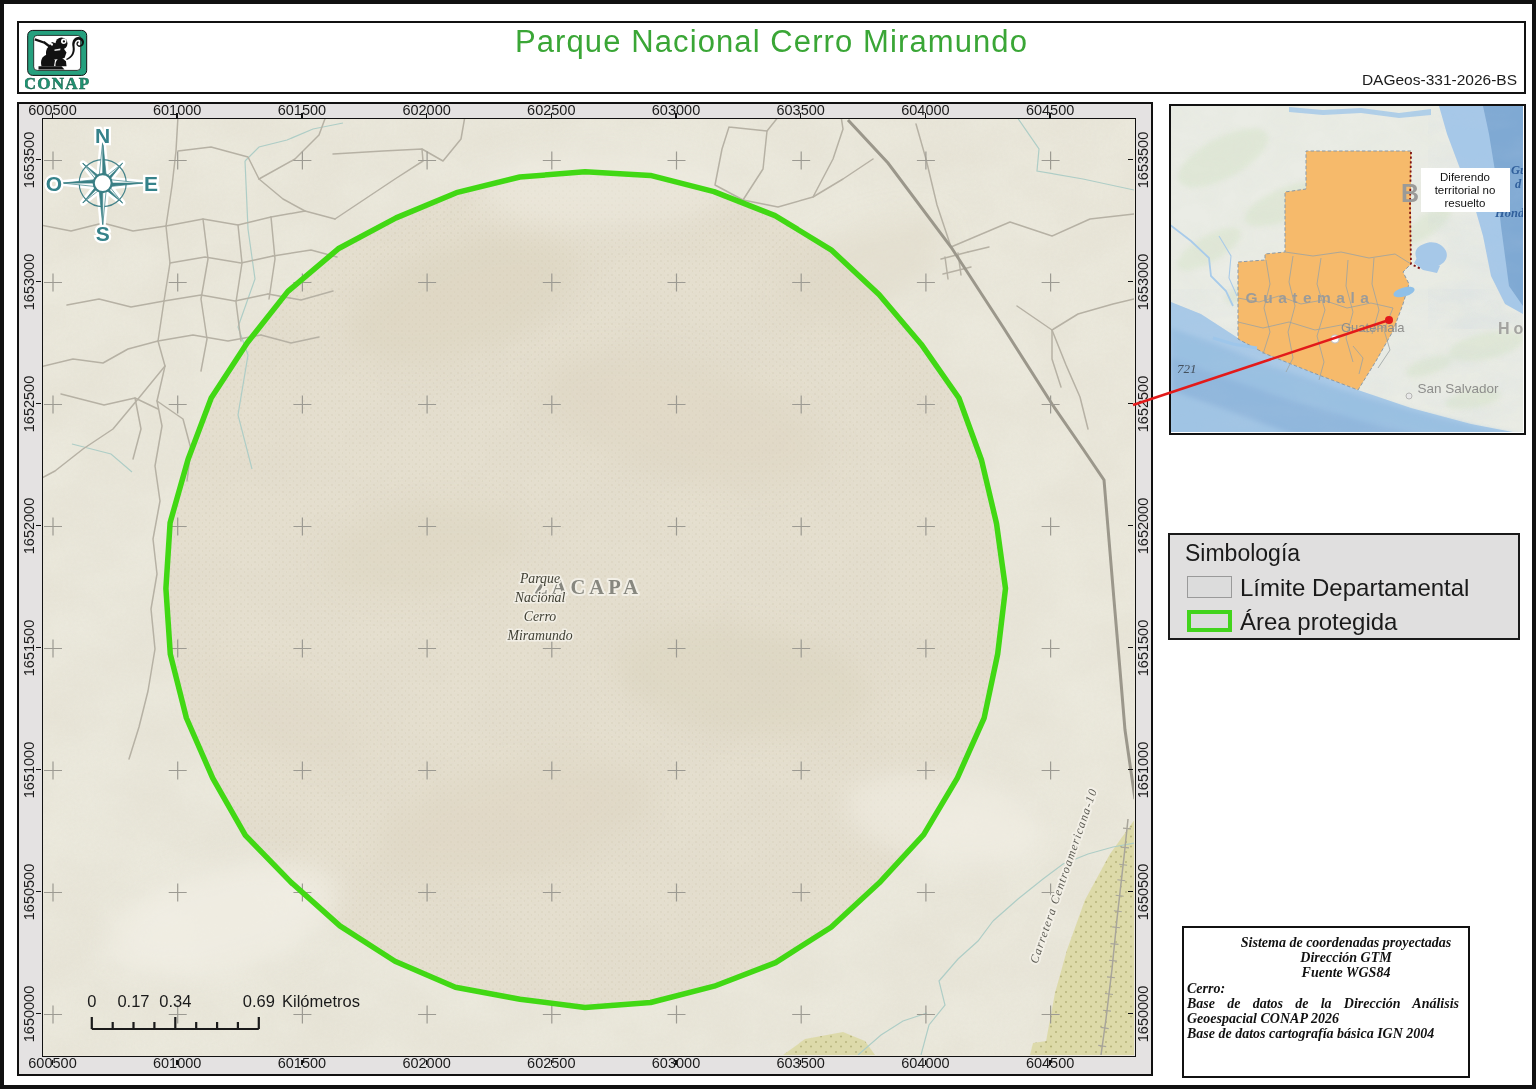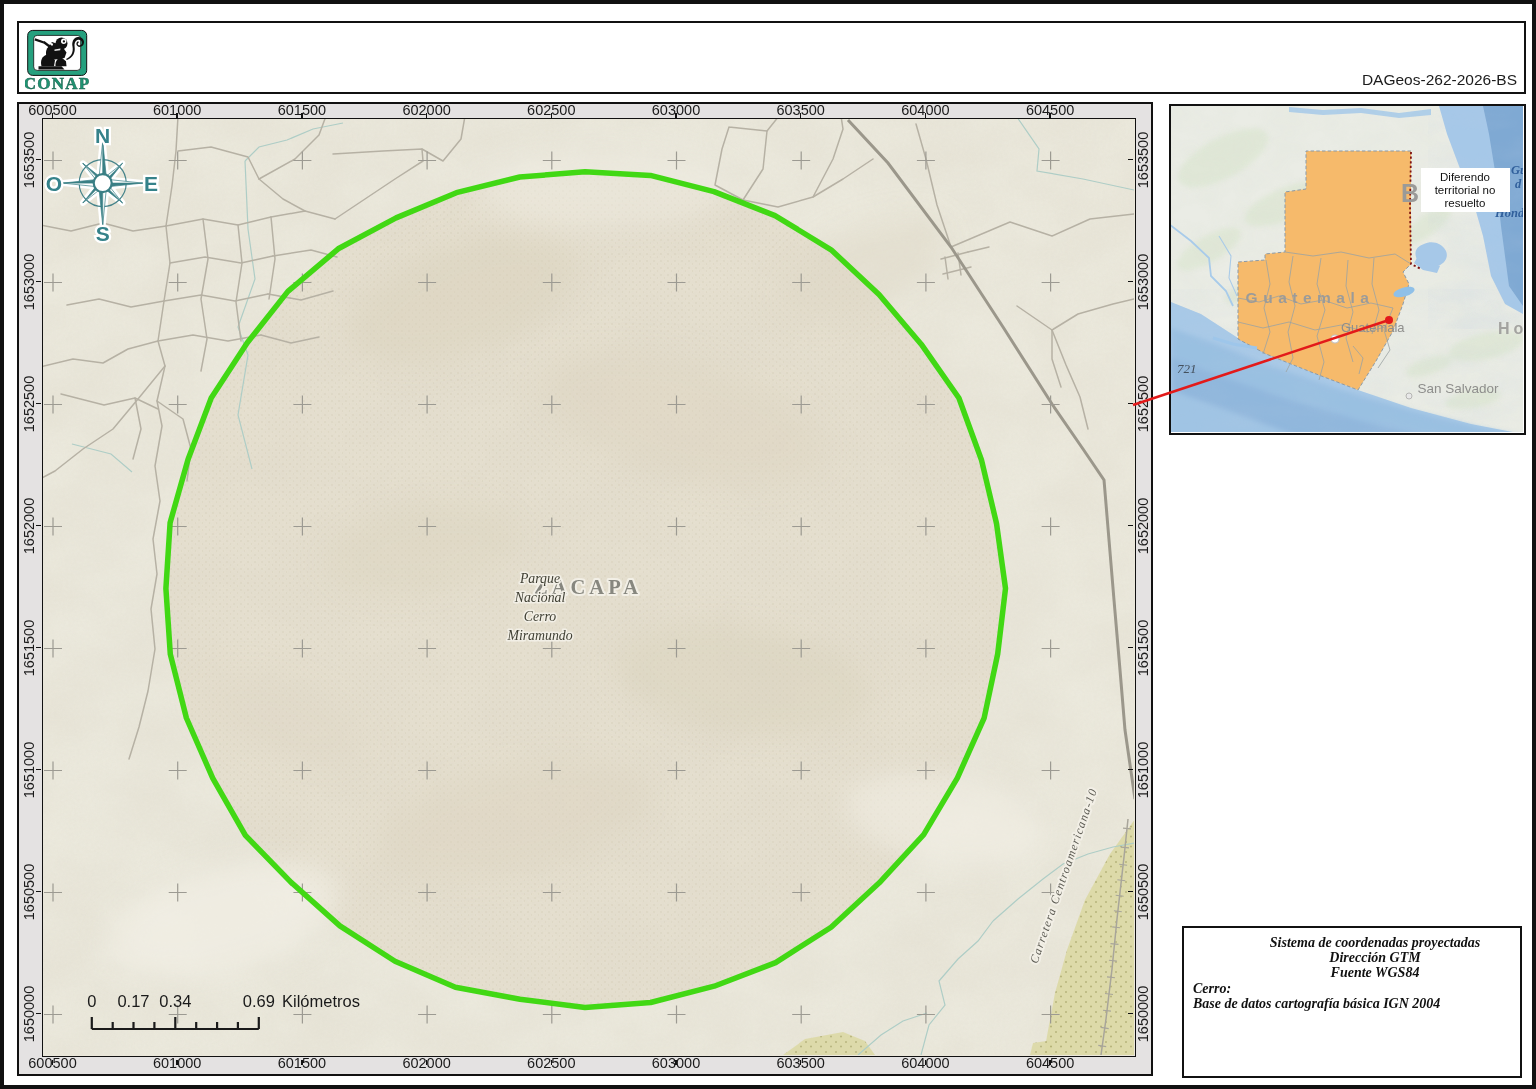--- a/index.html
+++ b/index.html
@@ -14,21 +14,21 @@
 .clv{position:absolute;transform:translate(-50%,-50%) rotate(-90deg);font-size:14.5px;color:#1a1a1a;white-space:nowrap}
 .tick{position:absolute;background:#111}
 .inset{position:absolute;left:1169px;top:104px;width:357px;height:331px;border:2.5px solid #111;overflow:hidden}
 .legend{position:absolute;left:1168px;top:533px;width:352px;height:107px;border:2.5px solid #1a1a1a;background:#e0dfdf}
 .legtitle{position:absolute;left:15px;top:5px;font-size:23px;color:#1a1a1a}
 .sw{position:absolute;left:16.5px;width:45px;height:22px}
 .sw1{top:41px;border:1.5px solid #9a9a9a;background:#dcdcdc}
 .sw2{top:75px;border:4px solid #42d41c;background:#dcdcdc}
 .lt{position:absolute;left:70px;font-size:24px;color:#1a1a1a}
 .lt1{top:39px}.lt2{top:73px}
-.infobox{position:absolute;left:1182px;top:926px;width:340px;height:152px;border:2.5px solid #111;background:#fff;font-family:"Liberation Serif",serif;font-style:italic;font-weight:bold;font-size:14px;color:#111;padding:7px 9px 0 9px;line-height:15.2px}
+.infobox{position:absolute;left:1182px;top:926px;width:288px;height:152px;border:2.5px solid #111;background:#fff;font-family:"Liberation Serif",serif;font-style:italic;font-weight:bold;font-size:14px;color:#111;padding:7px 9px 0 3px;line-height:15.2px}
 .ibc{text-align:center;margin-left:46px}
 .ibj{text-align:justify}
 .overlay{position:absolute;left:0;top:0;width:1536px;height:1089px;pointer-events:none;z-index:40}
 </style></head><body>
 <div class="page">
 <div class="header">
   <svg style="position:absolute;left:6px;top:5px" width="72" height="66" viewBox="0 0 72 66">
     <rect x="2.7" y="2.4" width="59" height="45" rx="5" fill="#25a07e" stroke="#111" stroke-width="1"></rect>
     <rect x="8.7" y="7.4" width="47" height="35" rx="3.5" fill="#fff" stroke="#111" stroke-width="0.8"></rect>
     <g fill="#111">
@@ -43,21 +43,22 @@
       <path d="M41,31 c5.5,-2.5 7.5,-7 6.5,-12.5 c-0.8,-4.5 0.8,-8.2 4.2,-9.3 c3.2,-1 6.3,0.6 7.1,3.5 c0.8,2.9 -0.8,5.6 -3.4,6.1 c-2,0.4 -3.7,-0.7 -4,-2.5 c-0.2,-1.4 0.6,-2.8 2,-3 l0.3,1.5 c-0.7,0.2 -1.1,0.8 -0.9,1.4 c0.2,0.9 1.1,1.4 2.2,1.1 c1.5,-0.4 2.3,-2 1.8,-3.6 c-0.6,-1.8 -2.6,-2.6 -4.5,-1.7 c-2.2,1 -3.2,3.6 -2.7,6.7 c0.9,5.8 -1.6,10.8 -7.7,13.2 z"></path>
     </g>
     <g fill="#fff">
       <circle cx="38.7" cy="13.2" r="2.7"></circle>
       <path d="M25,14.5 a2.6,2.6 0 0 0 2.5,3.2 l0.7,-2 z"></path>
       <path d="M29.5,21.5 l6,-1 -0.3,1.8 -5.7,0.8 z" opacity="0.9"></path>
     </g>
     <circle cx="38.9" cy="13.4" r="1.15" fill="#111"></circle>
     <text x="32" y="61" text-anchor="middle" font-family="Liberation Serif,serif" font-weight="bold" font-size="17" letter-spacing="1.2" fill="#1f9473" stroke="#145c48" stroke-width="0.5">CONAP</text>
   </svg>
-  <div class="dageos">DAGeos-262-2026-BS</div>
+  <div class="title">Parque Nacional Cerro Miramundo</div>
+  <div class="dageos">DAGeos-331-2026-BS</div>
 </div>
 
 <div class="mapframe">
   <div class="innermap">
   <svg width="1091" height="936" viewBox="0 0 1091 936">
     <defs>
       <filter id="blotch" x="0" y="0" width="100%" height="100%">
         <feTurbulence type="fractalNoise" baseFrequency="0.013 0.016" numOctaves="3" seed="11" result="n"></feTurbulence>
         <feColorMatrix in="n" type="matrix" values="0 0 0 0 0.72, 0 0 0 0 0.68, 0 0 0 0 0.58, 0.9 0 0 0 -0.1"></feColorMatrix>
       </filter>
@@ -366,23 +367,31 @@
     <text x="294" y="101">resuelto</text>
   </g>
   <circle cx="218" cy="214" r="4" fill="#e31a1a"></circle>
 </svg>
 </div>
 
 <svg class="overlay" width="1536" height="1089" viewBox="0 0 1536 1089">
   <line x1="1389" y1="320" x2="1133" y2="405" stroke="#e31a1a" stroke-width="2.5"></line>
 </svg>
 
+<div class="legend">
+  <div class="legtitle">Simbología</div>
+  <div class="sw sw1"></div>
+      <div class="lt lt1">Límite Departamental</div>
+  <div class="sw sw2"></div>
+      <div class="lt lt2">Área protegida</div>
+</div>
 
 <div class="infobox">
   <div class="ibc">Sistema de coordenadas proyectadas</div>
   <div class="ibc">Dirección GTM</div>
   <div class="ibc">Fuente WGS84</div>
   <div>Cerro:</div>
+  <div class="ibj">Base de datos de la Dirección Análisis Geoespacial CONAP 2026</div>
   <div>Base de datos cartografía básica IGN 2004</div>
 </div>
 
 <div class="pborder"></div>
 </div>
 
 </body></html>

